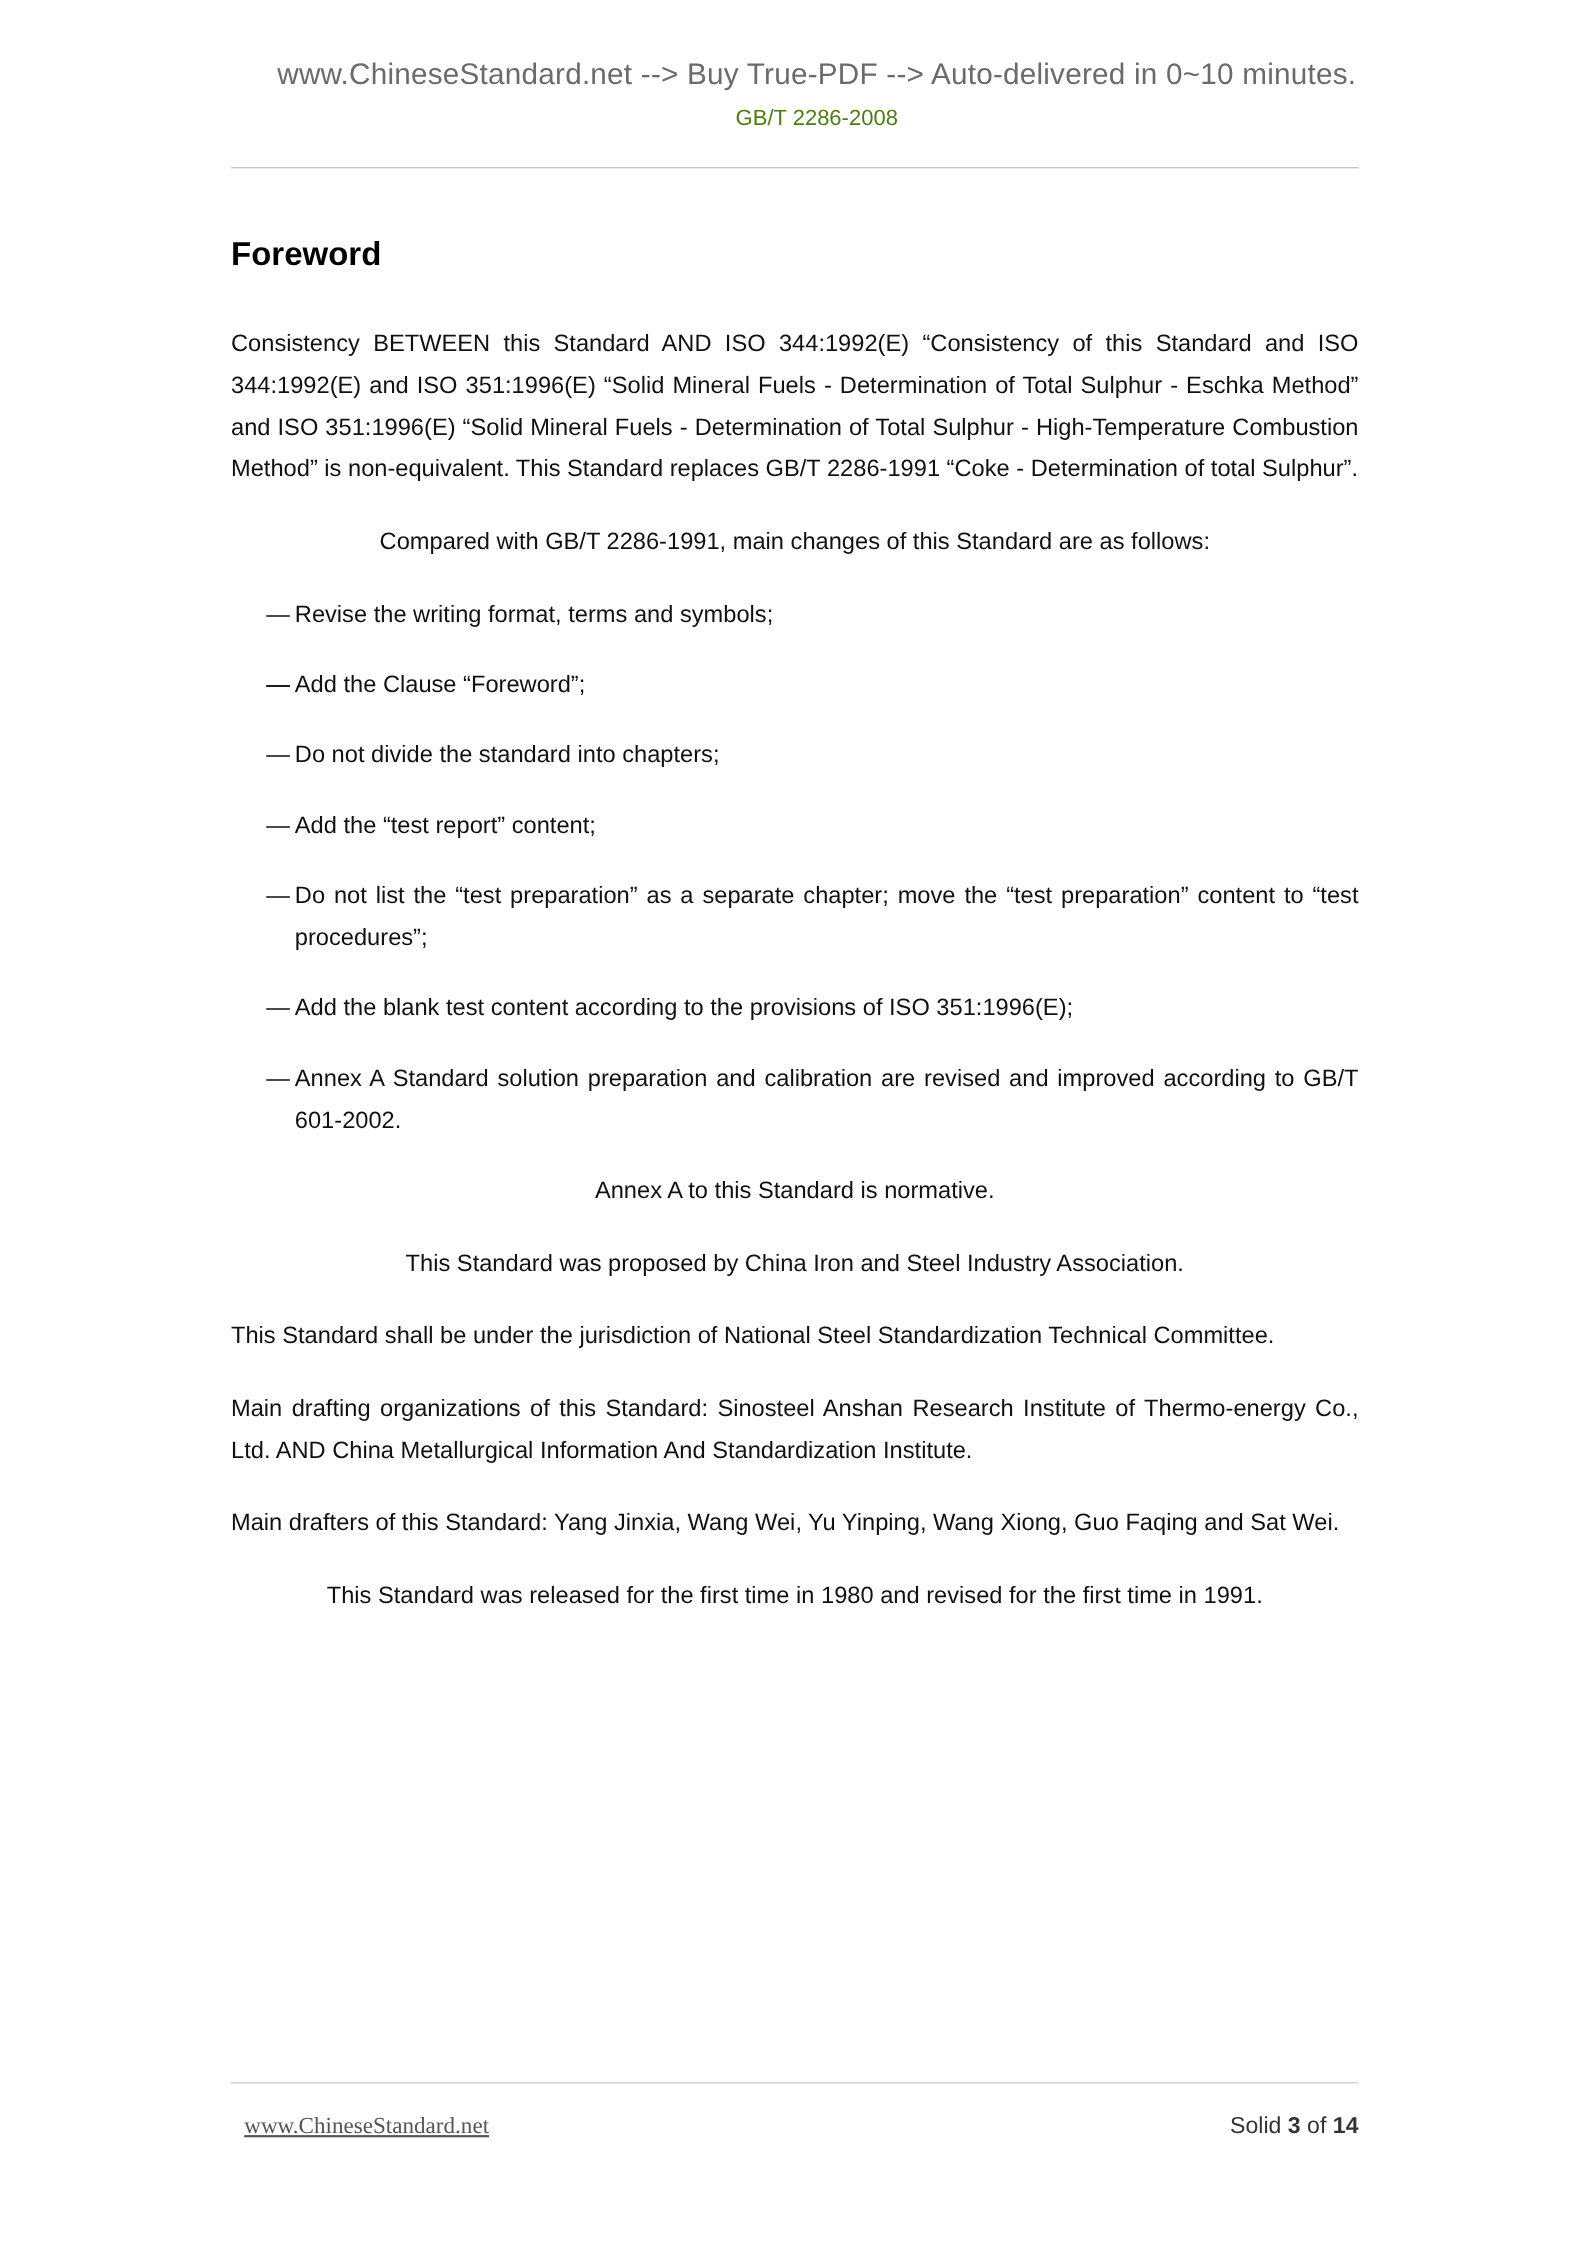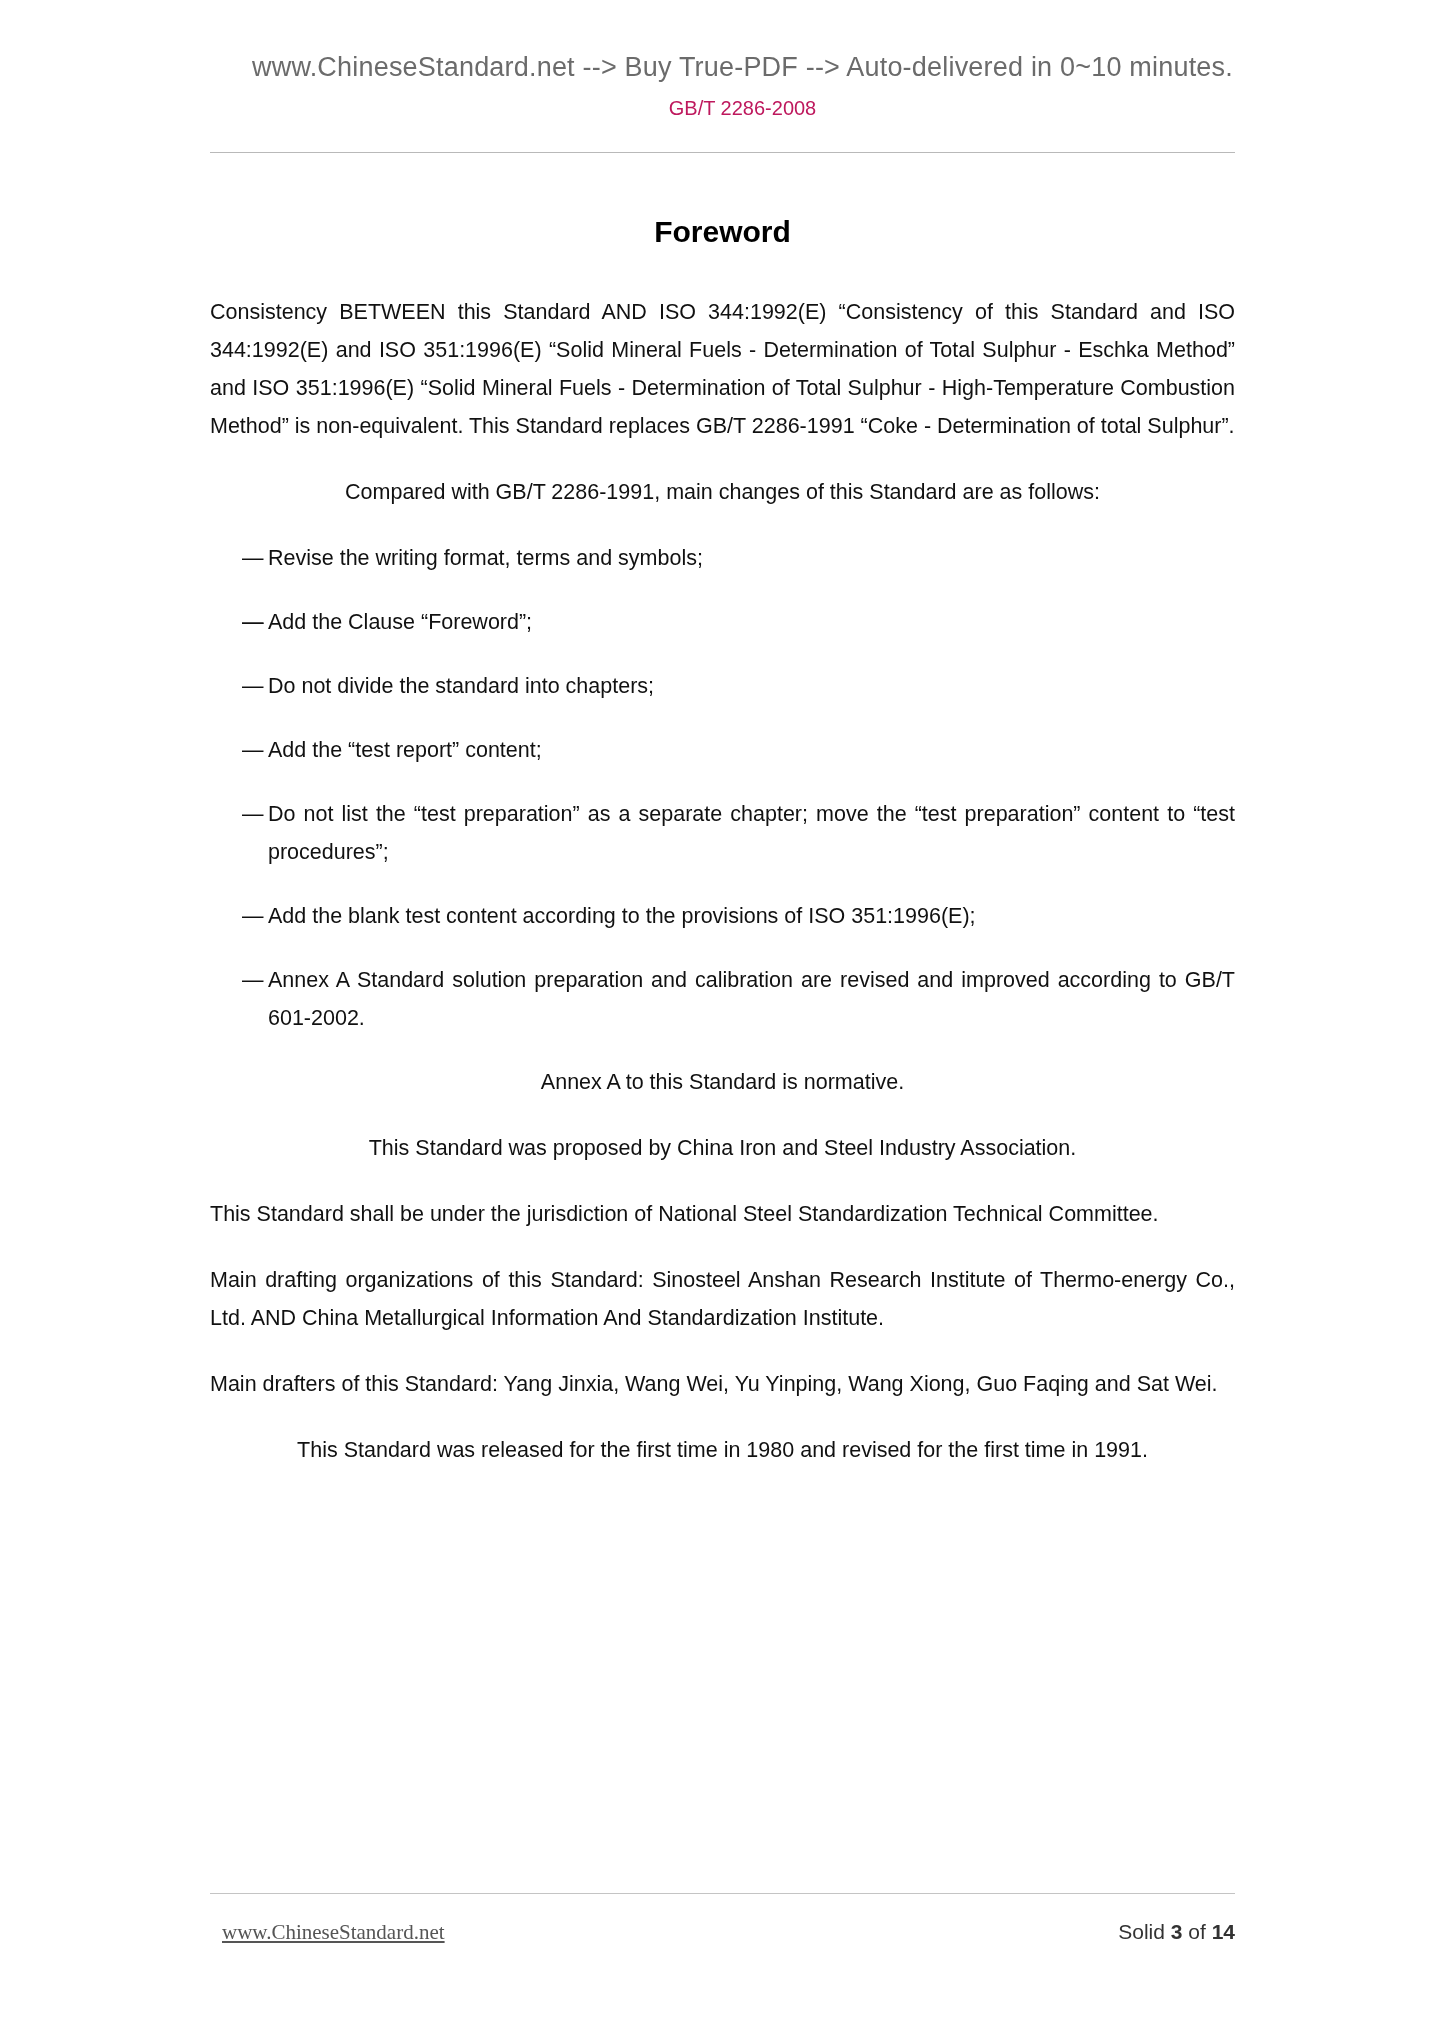--- a/index.html
+++ b/index.html
@@ -29,37 +29,37 @@
   }
   .header-promo {
     font-size: 27px;
     color: #6b6b6b;
     letter-spacing: 0.2px;
     white-space: nowrap;
   }
   .header-std {
     margin-top: 14px;
     font-size: 20px;
-    color: #be185d;
+    color: #4d7c0f;
   }
   .header-rule {
     position: absolute;
     left: 210px;
     right: 210px;
     top: 152px;
     border-top: 1px solid #b9b9b9;
   }
   .content {
     position: absolute;
     left: 210px;
     right: 210px;
     top: 215px;
   }
   .doc-title {
-    text-align: center;
+    text-align: left;
     font-size: 30px;
     font-weight: bold;
     color: #000;
     margin: 0 0 44px 0;
   }
   p.para {
     margin: 0 0 28px 0;
     font-size: 21.5px;
     line-height: 38px;
     text-align: justify;

